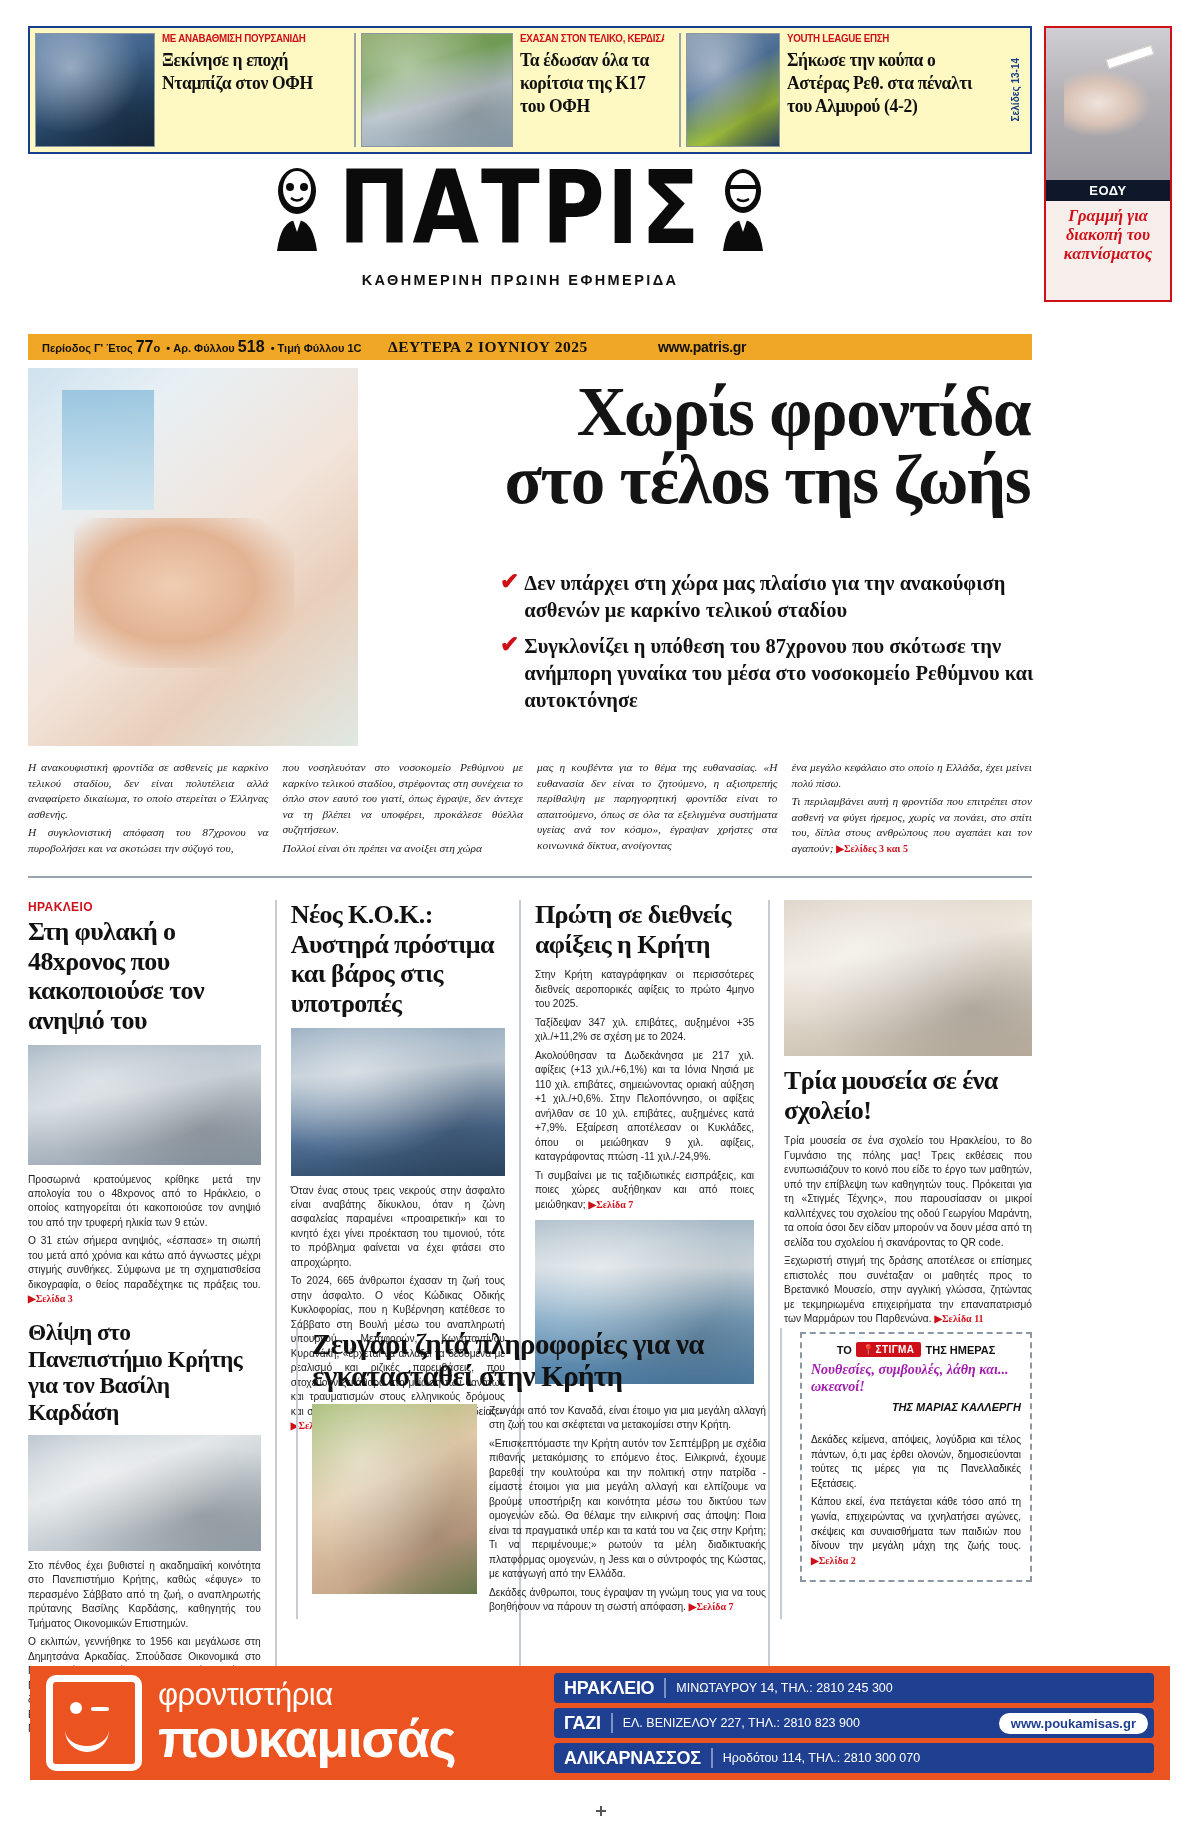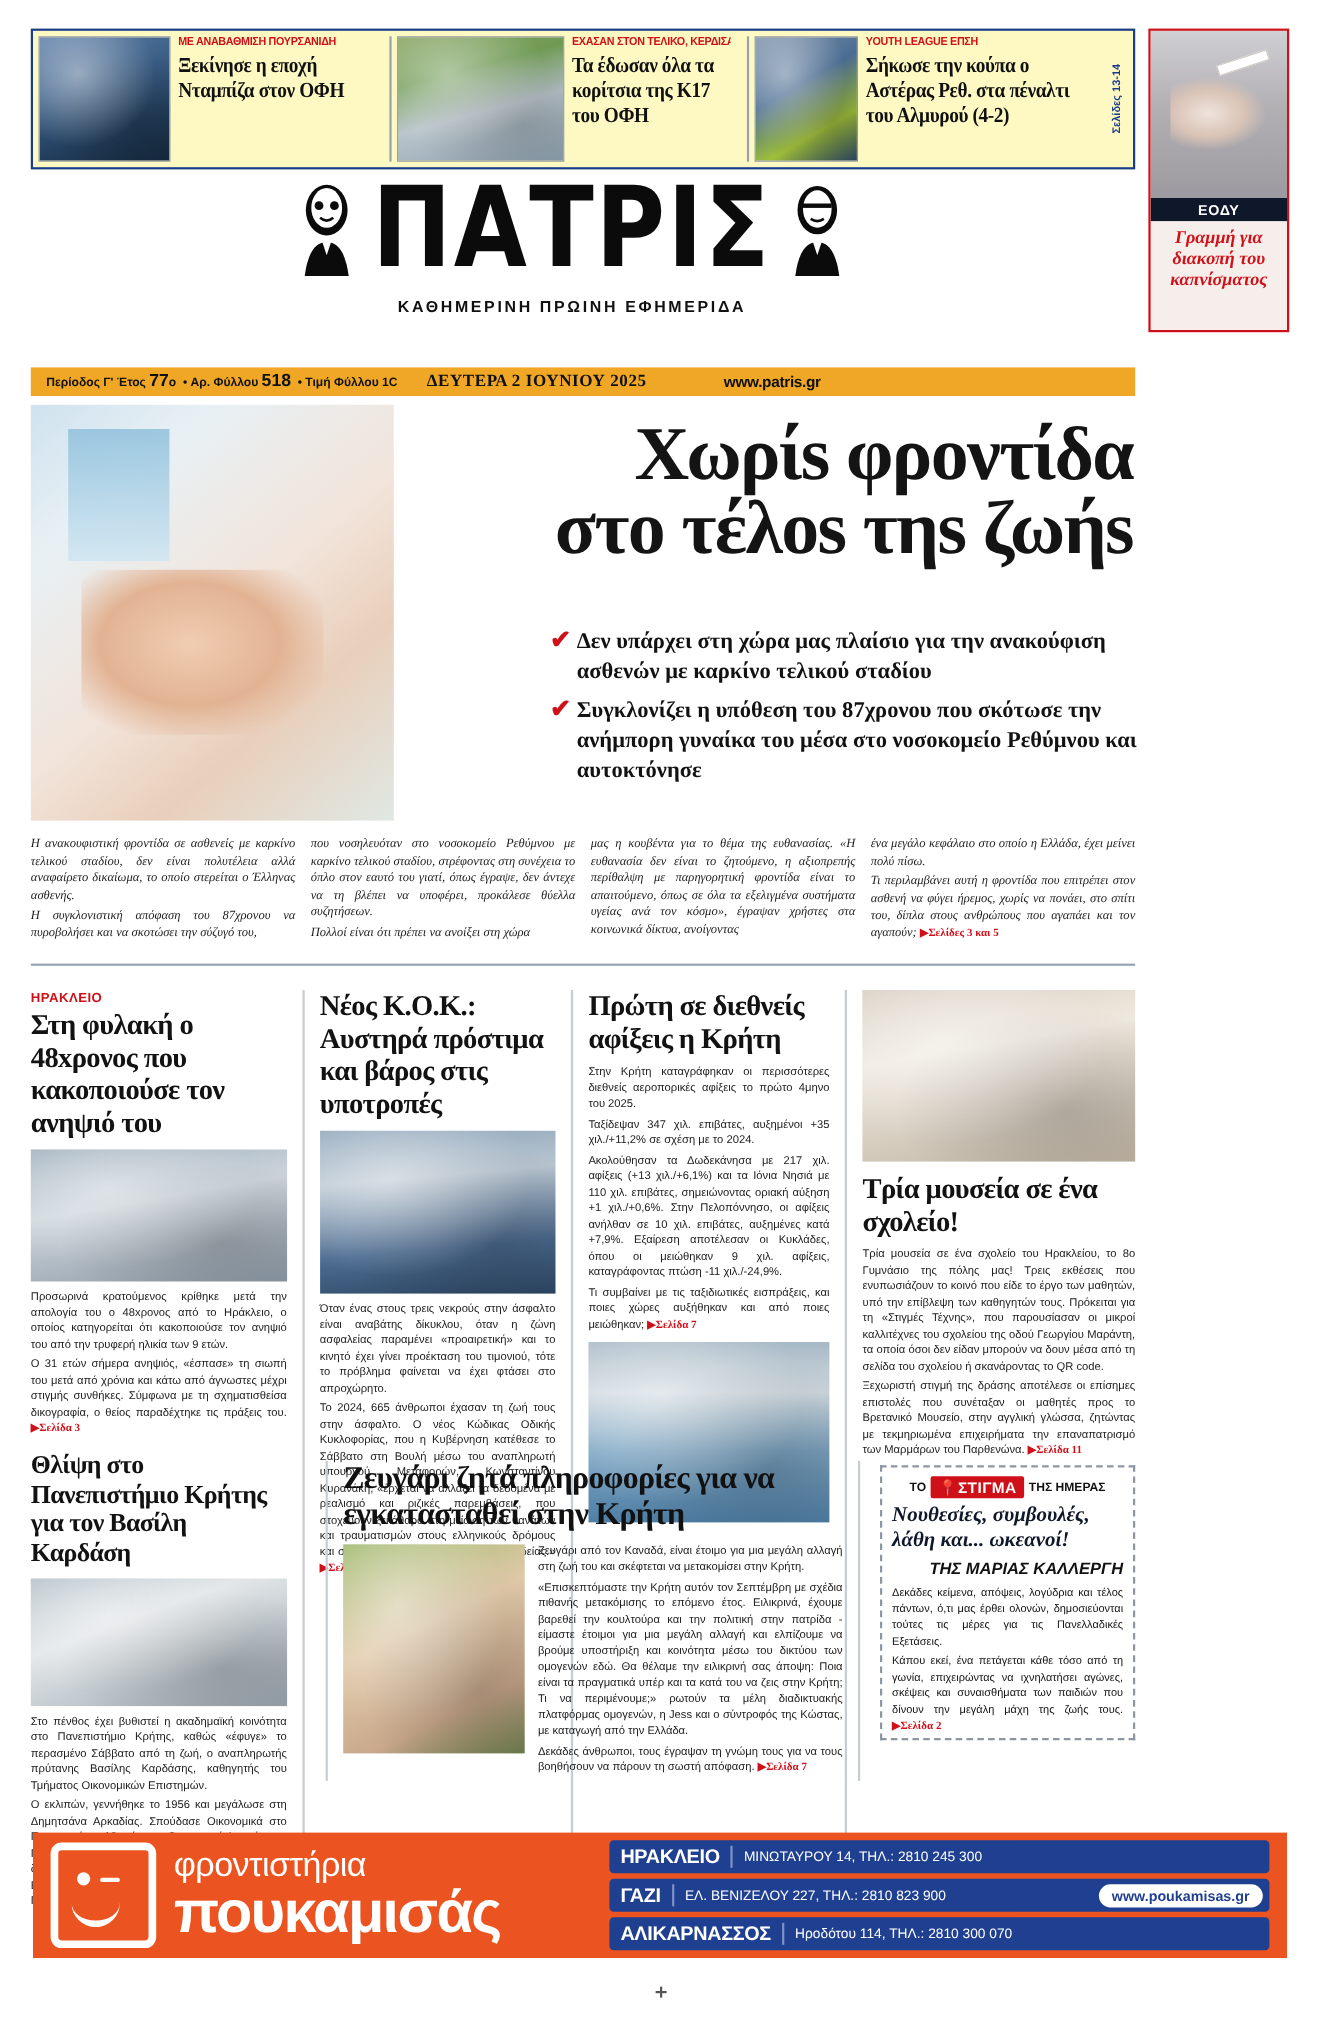--- a/index.html
+++ b/index.html
@@ -166,28 +166,28 @@
   }
 
   
   .stigma{
     position:absolute;left:800px;top:1332px;width:232px;height:250px;
     border:2px dashed #8d97a2;box-sizing:border-box;padding:8px 9px;background:#fff;
   }
   .stigma-top{display:flex;align-items:center;gap:4px;justify-content:center;margin-bottom:5px;}
   .stigma-to{font-size:11px;font-weight:bold;}
   .stigma-pin{
-    background:#d01019;color:#fff;font-weight:bold;font-size:14px;
+    background:#d01019;color:#fff;font-weight:bold;font-size:10px;
     padding:2px 7px;border-radius:2px;letter-spacing:.4px;
   }
   .stigma-title{
     font-family:"Liberation Serif",serif;font-style:italic;font-weight:bold;
-    color:#0f172a;font-size:19px;line-height:1.18;margin-bottom:6px;
-  }
-  .stigma-by{text-align:right;font-size:15px;font-weight:bold;font-style:italic;margin-bottom:7px;}
+    color:#a21caf;font-size:14px;line-height:1.18;margin-bottom:6px;
+  }
+  .stigma-by{text-align:right;font-size:11px;font-weight:bold;font-style:italic;margin-bottom:20px;}
   .stigma-body{font-size:10px;line-height:1.46;text-align:justify;}
   .stigma-body p{margin:0 0 4px;}
 
   
   .ad{
     position:absolute;left:30px;top:1666px;width:1140px;height:114px;
     background:#eb5420;display:flex;align-items:center;box-sizing:border-box;padding:0 16px;
   }
   .ad-logo{
     width:82px;height:82px;border:7px solid #fff;border-radius:10px;

